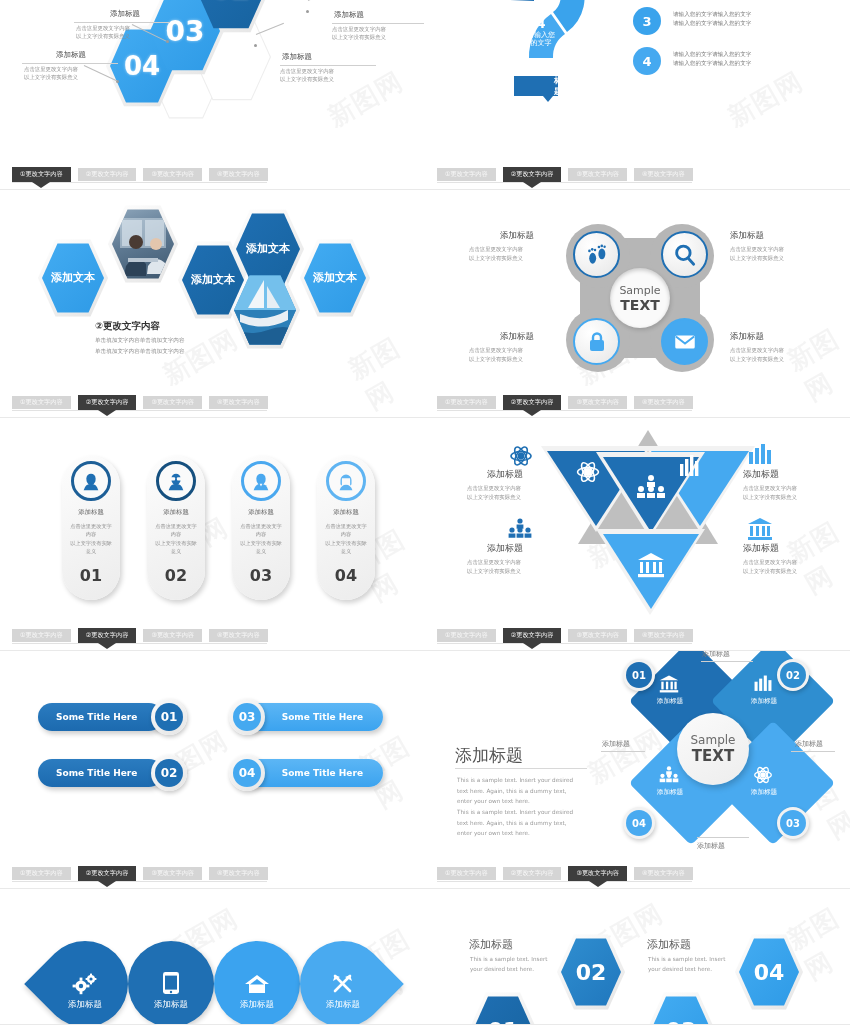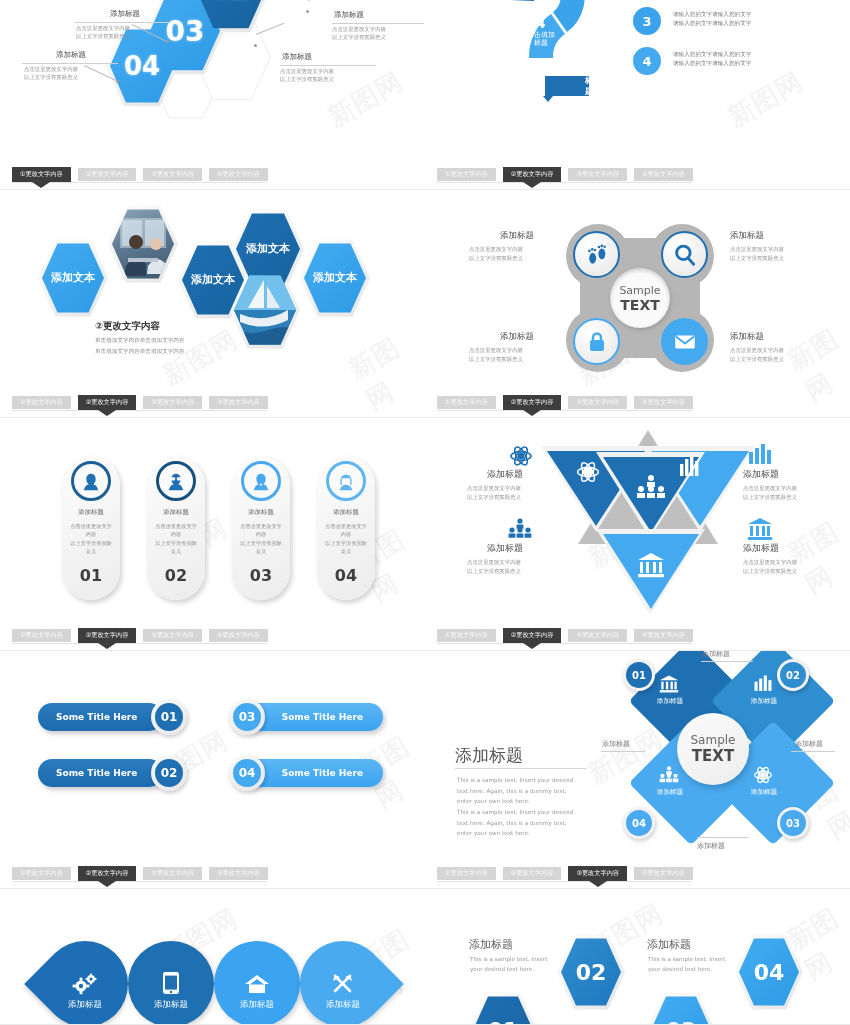--- a/index.html
+++ b/index.html
@@ -178,24 +178,24 @@
 
   <svg width="160" height="150" style="position:absolute;left:30px;top:-22px;">
     <path d="M55,60 A42,42 0 0 1 84,20 L92,44 A18,18 0 0 0 79,61 Z" fill="#1f6fb3"></path>
     <path d="M86,19 A42,42 0 0 1 122,35 L100,50 A18,18 0 0 0 94,43 Z" fill="#2f8ed0"></path>
     <path d="M124,37 A42,42 0 0 1 112,92 L98,72 A18,18 0 0 0 103,48 Z" fill="#3aa3ec"></path>
     <path d="M110,94 A28,28 0 0 0 98,118 L74,118 A52,52 0 0 1 96,74 Z" fill="#45a9f0"></path>
   </svg>
 
   <div style="position:absolute;left:100px;top:54px;width:32px;text-align:center;color:#fff;font-size:7px;font-family:'DejaVu Sans',sans-serif;">
     <div style="font-size:13px;font-weight:bold;">4</div>
-    <div style="line-height:1.15;">单击填加标题</div>
-  </div>
-
-  <div style="position:absolute;left:120px;top:114px;width:42px;height:20px;background:#1f6fb3;display:flex;align-items:center;justify-content:center;color:#fff;font-size:8px;font-weight:bold;font-family:'DejaVu Sans',sans-serif;padding-left:44px;">标题</div>
+    <div style="line-height:1.15;">请输入您的文字</div>
+  </div>
+
+  <div style="position:absolute;left:89px;top:114px;width:42px;height:20px;background:#1f6fb3;display:flex;align-items:center;justify-content:center;color:#fff;font-size:8px;font-weight:bold;font-family:'DejaVu Sans',sans-serif;padding-left:44px;">标题</div>
   <div style="position:absolute;left:118px;top:134px;border-left:5px solid transparent;border-right:5px solid transparent;border-top:6px solid #1f6fb3;"></div>
 
   <div class="cnum" style="left:208px;top:45px;width:28px;height:28px;background:#3aa3ec;font-size:13px;font-weight:bold;">3</div>
   <div class="callout-b" style="left:248px;top:48px;font-size:5.6px;color:#7a7a7a;">请输入您的文字请输入您的文字</div>
   <div class="callout-b" style="left:248px;top:57px;font-size:5.6px;color:#7a7a7a;">请输入您的文字请输入您的文字</div>
 
   <div class="cnum" style="left:208px;top:85px;width:28px;height:28px;background:#45a9f0;font-size:13px;font-weight:bold;">4</div>
   <div class="callout-b" style="left:248px;top:88px;font-size:5.6px;color:#7a7a7a;">请输入您的文字请输入您的文字</div>
   <div class="callout-b" style="left:248px;top:97px;font-size:5.6px;color:#7a7a7a;">请输入您的文字请输入您的文字</div>
 

